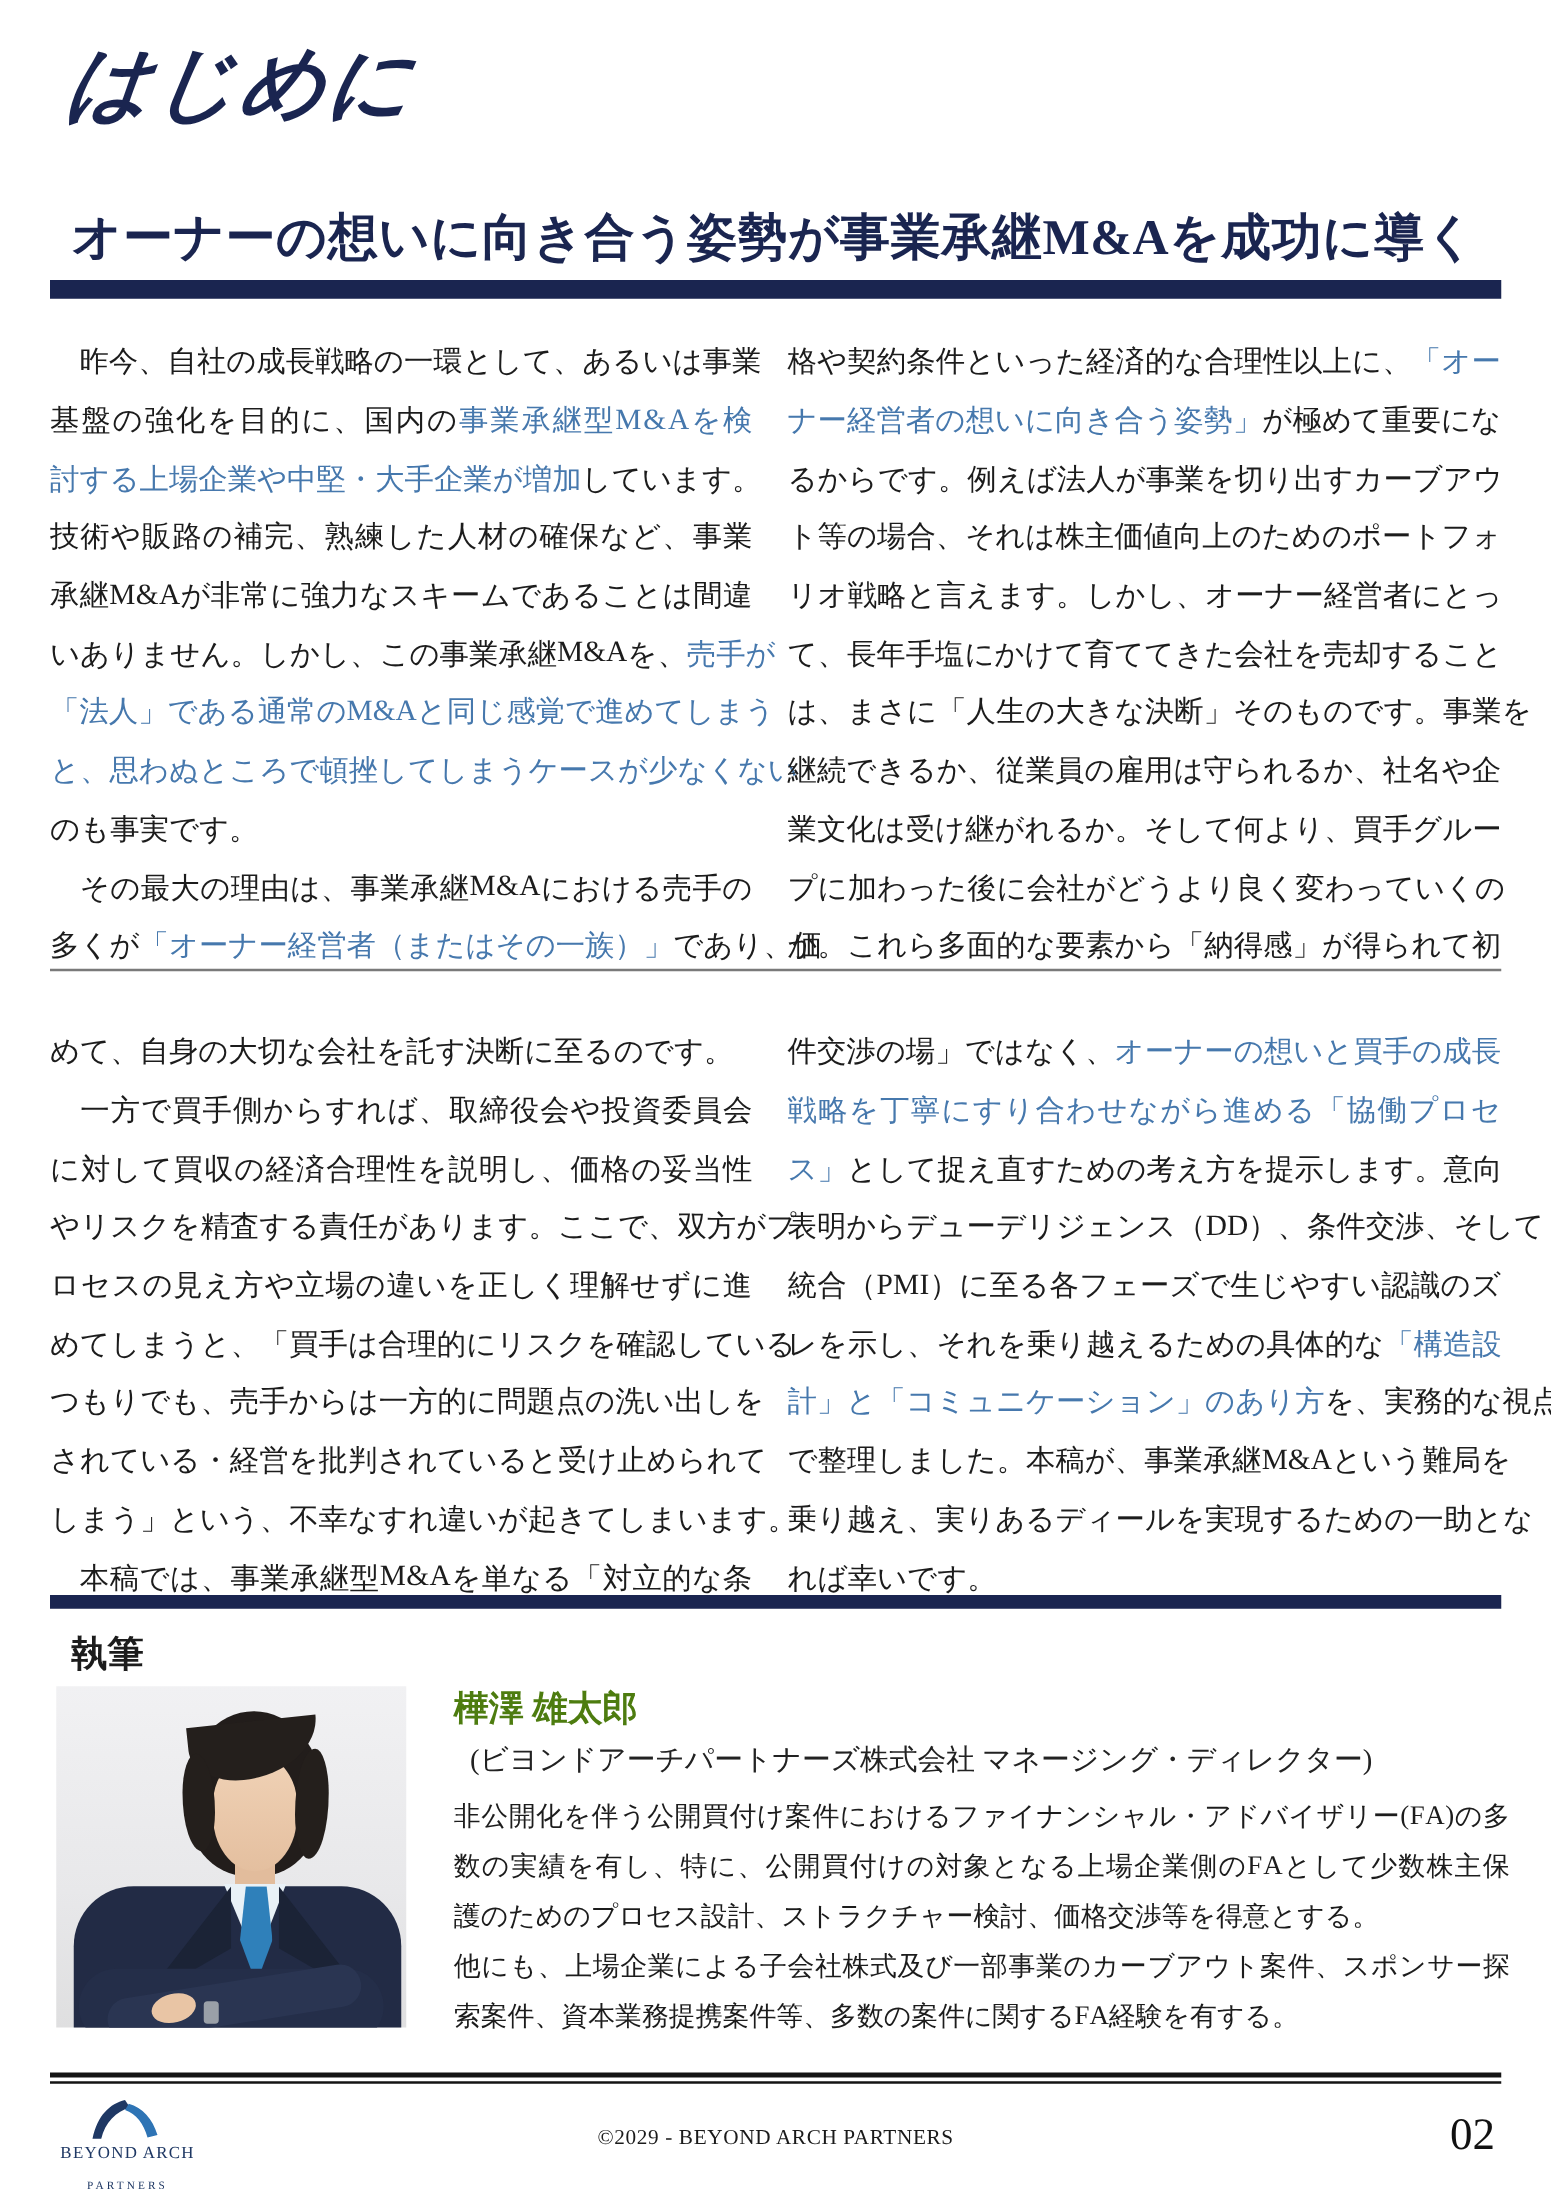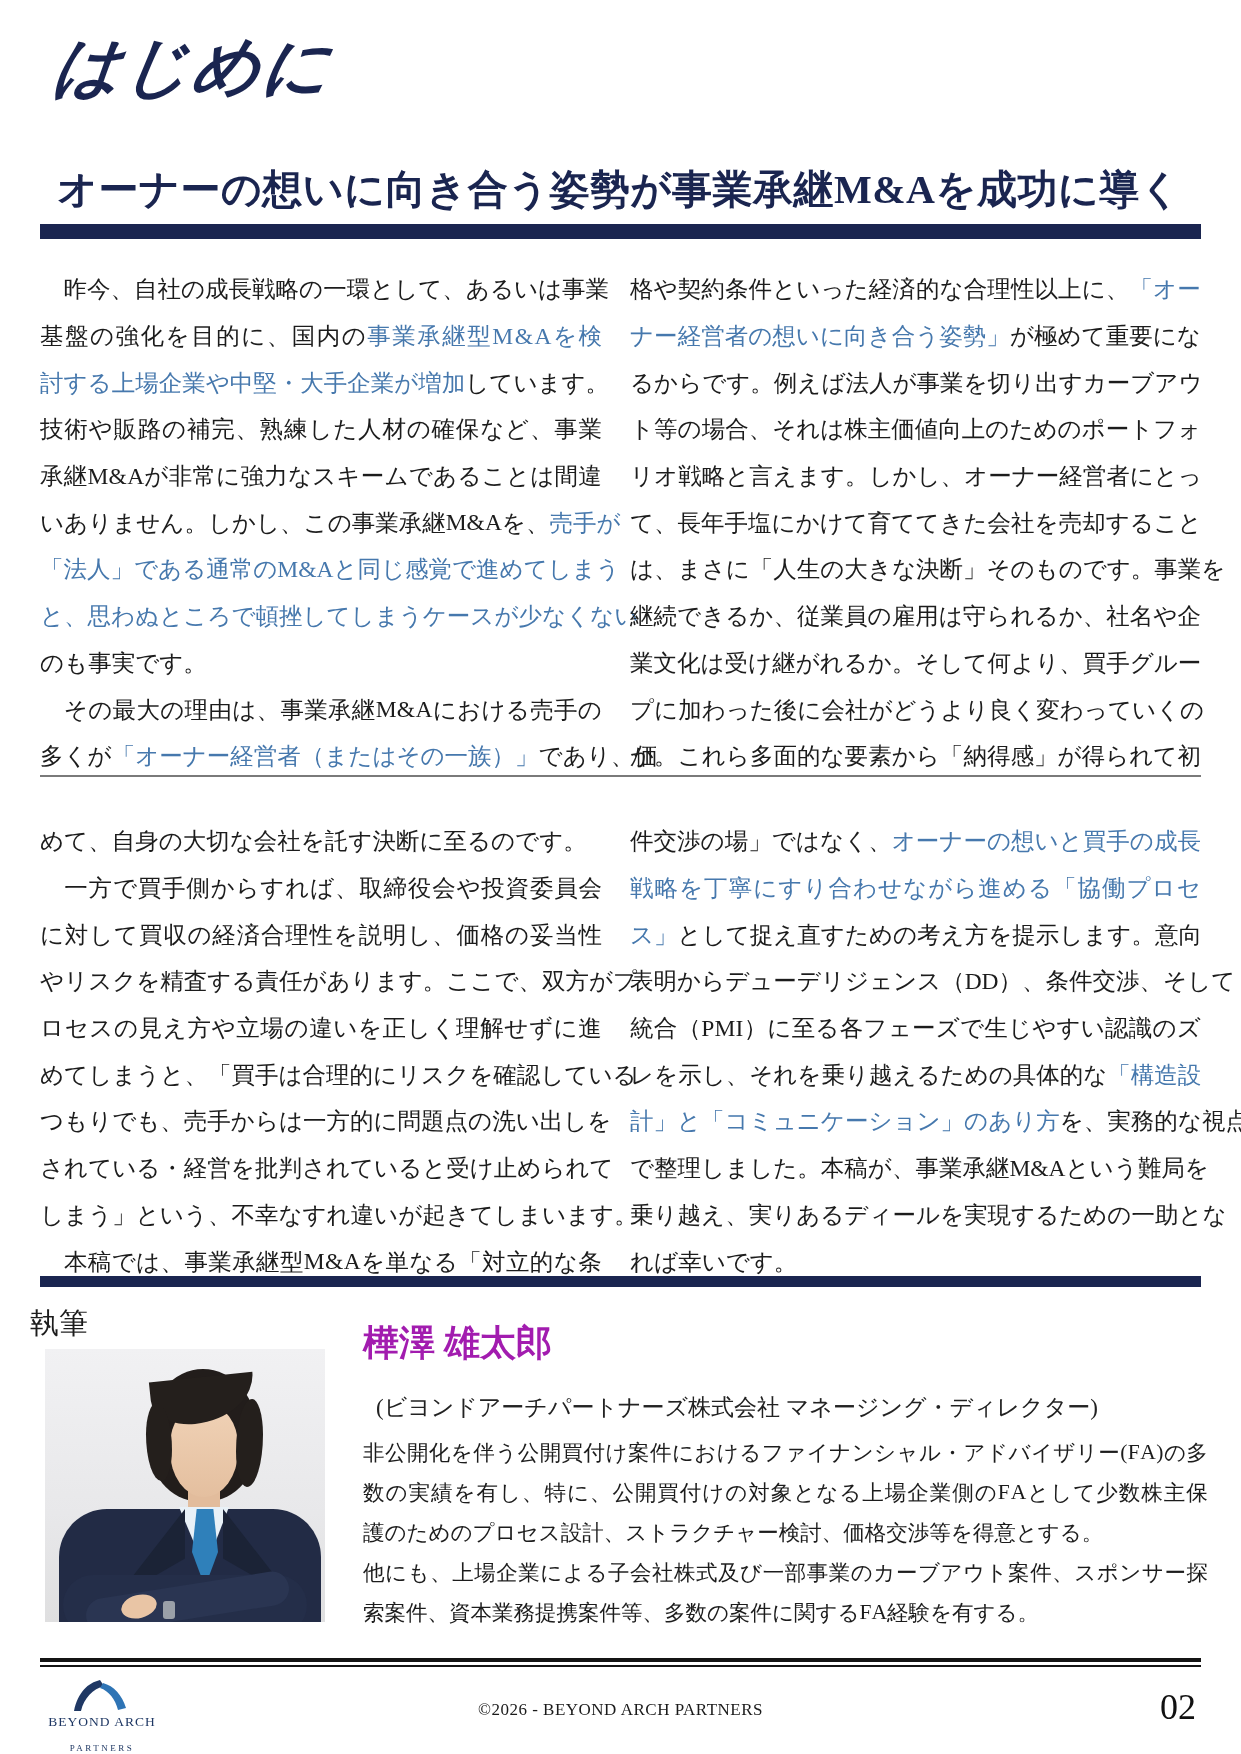--- a/index.html
+++ b/index.html
@@ -30,22 +30,22 @@
   .cols2{top:818px;}
   .col{font-size:23.5px;color:#1c1c1c;}
   .colL{width:562px;}
   .colR{width:571px;}
   .tline{display:flex;justify-content:space-between;height:46.7px;align-items:center;white-space:pre;}
   .tline.nj{justify-content:flex-start;}
   .ch{display:inline-block;}
   .blue{color:var(--accent);}
   .hdivider{left:40px;top:775px;width:1161px;height:2px;background:#7a7a7a;}
   
-  .byline-label{left:30px;top:1304px;font-size:29px;color:#1c1c1c;}
-  .author-name{left:363px;top:1319px;font-size:36px;font-weight:bold;color:#a21caf;}
+  .byline-label{left:57px;top:1304px;font-size:29px;color:#1c1c1c;font-weight:bold;}
+  .author-name{left:363px;top:1348px;font-size:28px;font-weight:bold;color:#4d7c0f;}
   .author-role{left:376px;top:1392px;font-size:23px;color:#222;}
   .author-bio{left:363px;top:1432px;width:845px;font-size:21.5px;color:#1c1c1c;}
   .author-bio .tline{height:40px;}
   
   .photo{left:45px;top:1349px;width:280px;height:273px;overflow:hidden;
     background:linear-gradient(180deg,#f1f1f3 0%,#e8e8ea 60%,#dfdfe0 100%);}
   .photo div{position:absolute;}
   .hair-back{left:103px;top:20px;width:110px;height:132px;background:#221d1b;border-radius:50% 50% 45% 45%;}
   .face{left:125px;top:56px;width:68px;height:92px;background:linear-gradient(#f0d2b6,#e4bf9f);border-radius:48% 48% 55% 55%;}
   .fringe{left:106px;top:28px;width:104px;height:46px;background:#241f1c;border-radius:0 0 60% 40%/0 0 100% 60%;transform:rotate(-6deg);}
@@ -174,16 +174,16 @@
 
   <div class="abs logo">
     <svg width="64" height="34" viewBox="0 0 64 34">
       <path d="M4 33 C8 14 18 5 30 2 L34 8 C23 11 14 20 11 33 Z" fill="#1f3864"></path>
       <path d="M33 5 C44 8 52 17 56 30 L48 32 C45 21 39 13 30 10 Z" fill="#2e74b5"></path>
     </svg>
     <div class="logo-wordmark">BEYOND ARCH</div>
     <div class="logo-subtext">PARTNERS</div>
   </div>
 
-  <div class="abs copyright">©2026 - BEYOND ARCH PARTNERS</div>
+  <div class="abs copyright">©2029 - BEYOND ARCH PARTNERS</div>
   <div class="abs page-number">02</div>
 
 </div>
 
 </body></html>

